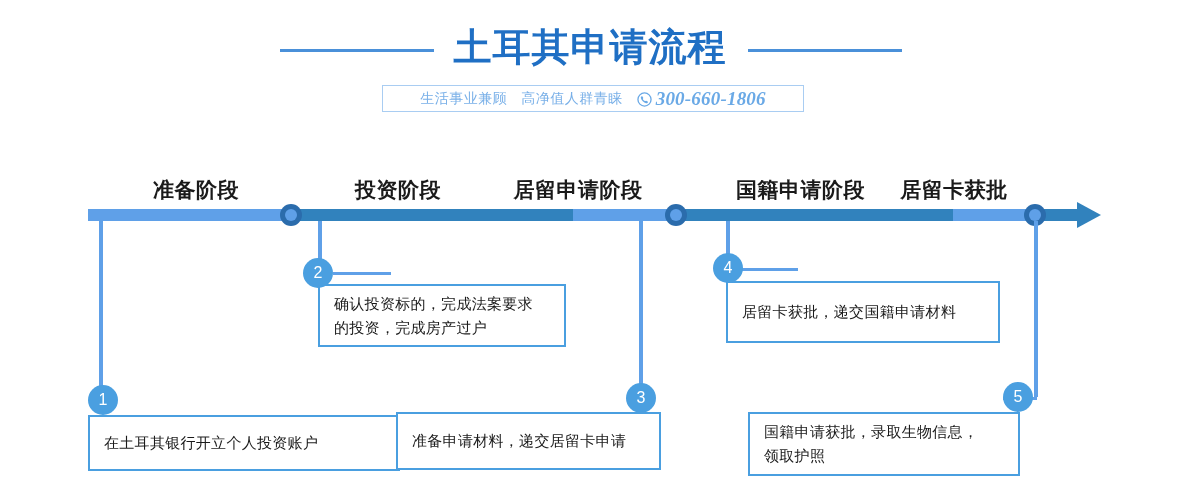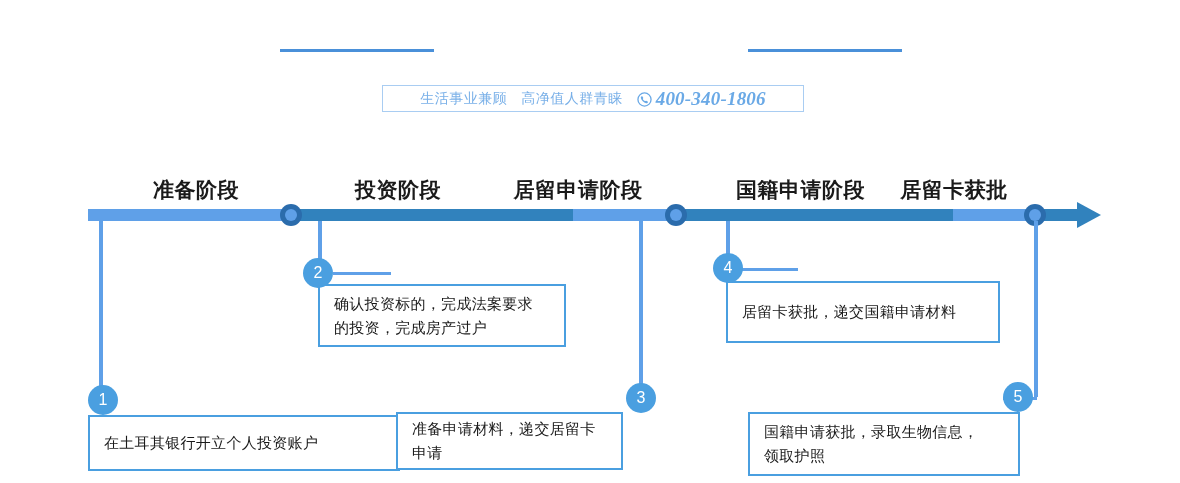--- a/index.html
+++ b/index.html
@@ -204,36 +204,37 @@
     z-index: 5;
   }
 </style>
 </head>
 <body>
 
 <div id="canvas">
 
   <div class="title-row">
     <div class="title-rule left"></div>
+    <div class="title-text">土耳其申请流程</div>
     <div class="title-rule right"></div>
   </div>
 
   <div class="subtitle-box">
     <span class="subtitle-text">生活事业兼顾</span>
     <span class="subtitle-gap"></span>
     <span class="subtitle-text">高净值人群青睐</span>
     <span class="subtitle-gap"></span>
     <span class="phone-wrap">
       <span class="phone-icon">
         <svg viewBox="0 0 16 16" width="15" height="15">
           <circle cx="8" cy="8" r="7" fill="none" stroke="#6aa9e6" stroke-width="1.4"></circle>
           <path d="M5.2 4.4c1.1 0 1 1.1 1.5 1.8.3.5-.5.8-.4 1.3.2.9 1.3 2 2.2 2.2.5.1.8-.7 1.3-.4.7.4 1.8.4 1.8 1.5 0 .8-1.1 1.3-1.9 1.1C7.2 11.3 4.7 8.8 4.1 6.3c-.2-.8.3-1.9 1.1-1.9z" fill="#6aa9e6"></path>
         </svg>
       </span>
-      <span class="phone-num">400-340-1806</span>
+      <span class="phone-num">300-660-1806</span>
     </span>
   </div>
 
   <div class="axis" id="axis">
       <div class="axis-seg seg-light" style="left: 0px; width: 203px;"></div>
       <div class="axis-seg seg-dark" style="left: 203px; width: 282px;"></div>
       <div class="axis-seg seg-light" style="left: 485px; width: 103px;"></div>
       <div class="axis-seg seg-light" style="left: 588px; width: 277px;"></div>
       <div class="axis-seg seg-light" style="left: 865px; width: 87px;"></div>
       <div class="axis-seg seg-dark" style="left: 588px; width: 277px;"></div>
@@ -268,21 +269,21 @@
   <div id="steps">
       <div class="step-box" style="left: 88px; top: 415px; width: 312px; height: 56px;">
         <div class="step-text">在土耳其银行开立个人投资账户</div>
       </div>
       <div class="step-num" style="left: 88px; top: 385px;">1</div>
       <div class="step-box" style="left: 318px; top: 284px; width: 248px; height: 63px;">
         <div class="step-text">确认投资标的，完成法案要求
 的投资，完成房产过户</div>
       </div>
       <div class="step-num" style="left: 303px; top: 258px;">2</div>
-      <div class="step-box" style="left: 396px; top: 412px; width: 227px; height: 58px;">
+      <div class="step-box" style="left: 396px; top: 412px; width: 265px; height: 58px;">
         <div class="step-text">准备申请材料，递交居留卡申请</div>
       </div>
       <div class="step-num" style="left: 626px; top: 383px;">3</div>
       <div class="step-box" style="left: 726px; top: 281px; width: 274px; height: 62px;">
         <div class="step-text">居留卡获批，递交国籍申请材料</div>
       </div>
       <div class="step-num" style="left: 713px; top: 253px;">4</div>
       <div class="step-box" style="left: 748px; top: 412px; width: 272px; height: 64px;">
         <div class="step-text">国籍申请获批，录取生物信息，
 领取护照</div>

